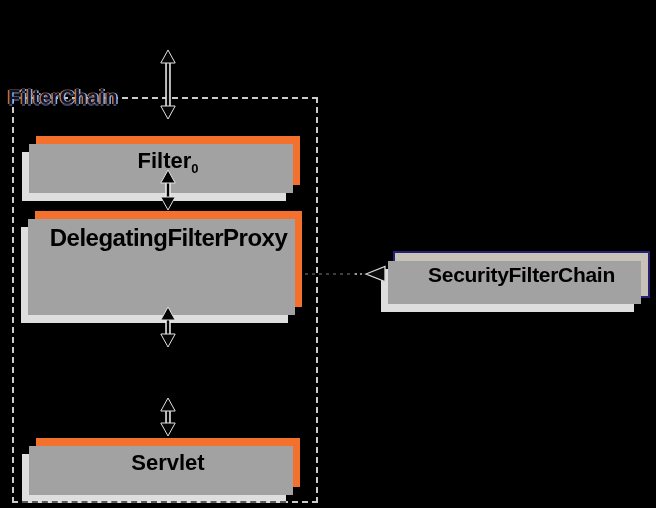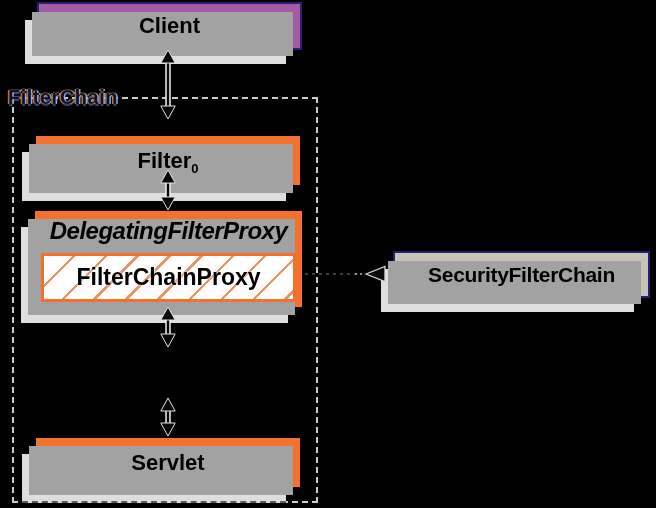--- a/index.html
+++ b/index.html
@@ -24,22 +24,22 @@
     width:100%; height:100%; background:#a2a2a2; z-index:-1;
   }
   .orange { background:#f3702d; }
   .purple { background:#a45ba6; border:2px solid #282173; }
   .beige  { background:#c8c3b9; border:2px solid #282173; }
 
   .node sub { font-size:13px; font-weight:bold; line-height:0; }
 
   
   .dfp-title {
-    position:absolute; top:6px; left:0; width:100%;
-    font-size:24px; letter-spacing:-0.5px; font-weight:bold;font-style:italic;
+    position:absolute; top:13px; left:0; width:100%;
+    font-size:24px; letter-spacing:-0.5px; font-weight:bold;
   }
   .hatch-box {
     position:absolute; left:6px; right:6px; top:42px; bottom:5px;
     box-sizing:border-box; border:3px solid #f3702d;
     background:repeating-linear-gradient(135deg,#ffffff 0 20px,#f29061 20px 22.5px);
     display:flex; align-items:center; justify-content:center;
   }
   .fcp-lbl {
     font-size:23px; font-weight:bold; color:#000;
     text-shadow:0 0 2px #fff, 0 0 2px #fff;
@@ -69,33 +69,27 @@
   .connectors { position:absolute; left:0; top:0; z-index:2; pointer-events:none; }
 </style>
 </head>
 <body>
 
 <div class="canvas">
 
   <div class="boundary"></div>
   <div class="fc-label">FilterChain</div>
 
-  <div class="node purple stacked" style="left:37px;top:2px;width:265px;height:48px;font-size:22px;">
-    <span>Client</span>
-  </div>
 
   <div class="node orange stacked" style="left:36px;top:136px;width:264px;height:49px;font-size:22px;">
     <span><span>Filter</span><sub>0</sub></span>
   </div>
 
   <div class="node orange stacked" style="left:35px;top:211px;width:267px;height:96px;">
     <div class="dfp-title">DelegatingFilterProxy</div>
-    <div class="hatch-box">
-      <span class="fcp-lbl">FilterChainProxy</span>
-    </div>
   </div>
 
 
   <div class="node beige stacked" style="left:393px;top:251px;width:257px;height:47px;font-size:21px;letter-spacing:-0.3px;">
     <span>SecurityFilterChain</span>
   </div>
 
   <div class="node orange stacked" style="left:36px;top:438px;width:264px;height:49px;font-size:22px;">
     <span>Servlet</span>
   </div>

